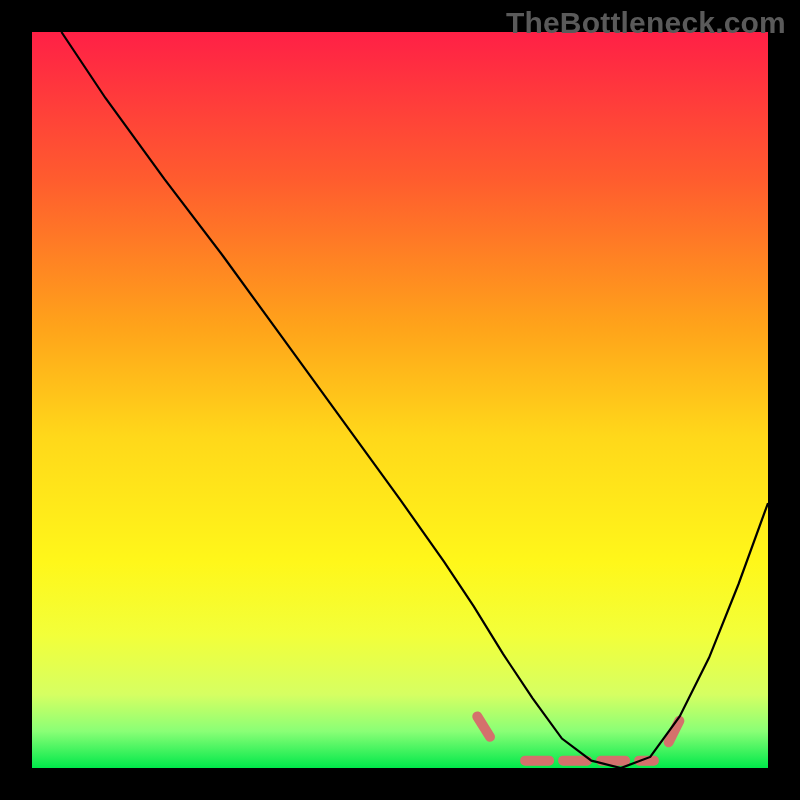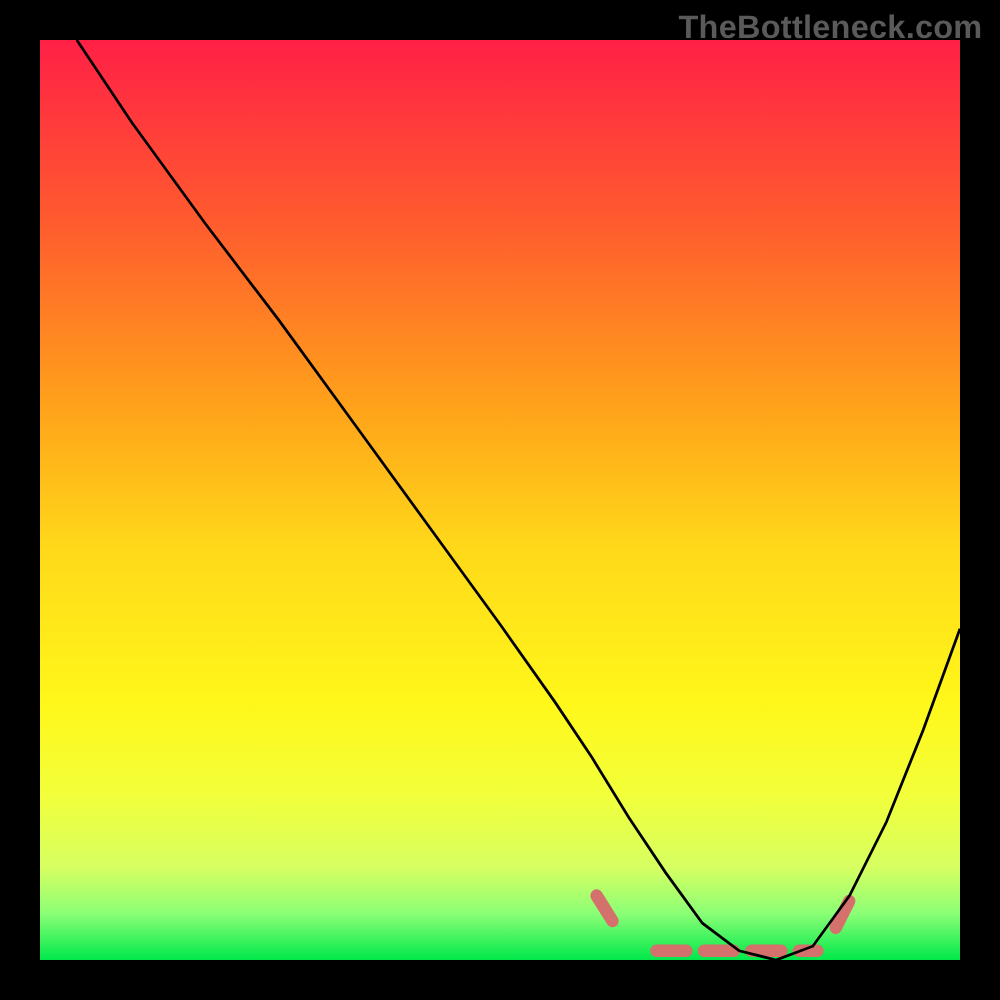--- a/index.html
+++ b/index.html
@@ -3,21 +3,21 @@
 <meta charset="utf-8">
 <style>
   * { margin: 0; padding: 0; box-sizing: border-box; }
   html, body { width: 800px; height: 800px; background: #000; overflow: hidden; }
   .container { position: relative; width: 800px; height: 800px; }
   .watermark {
     position: absolute;
     top: 6px;
     right: 14px;
     font-family: Arial, sans-serif;
-    font-size: 26px;
+    font-size: 30px;
     font-weight: 600;
     color: #5a5a5a;
     letter-spacing: 0.2px;
   }
   svg.plot { position: absolute; left: 0; top: 0; }
 </style>
 </head>
 <body>
 <div class="container">
 

